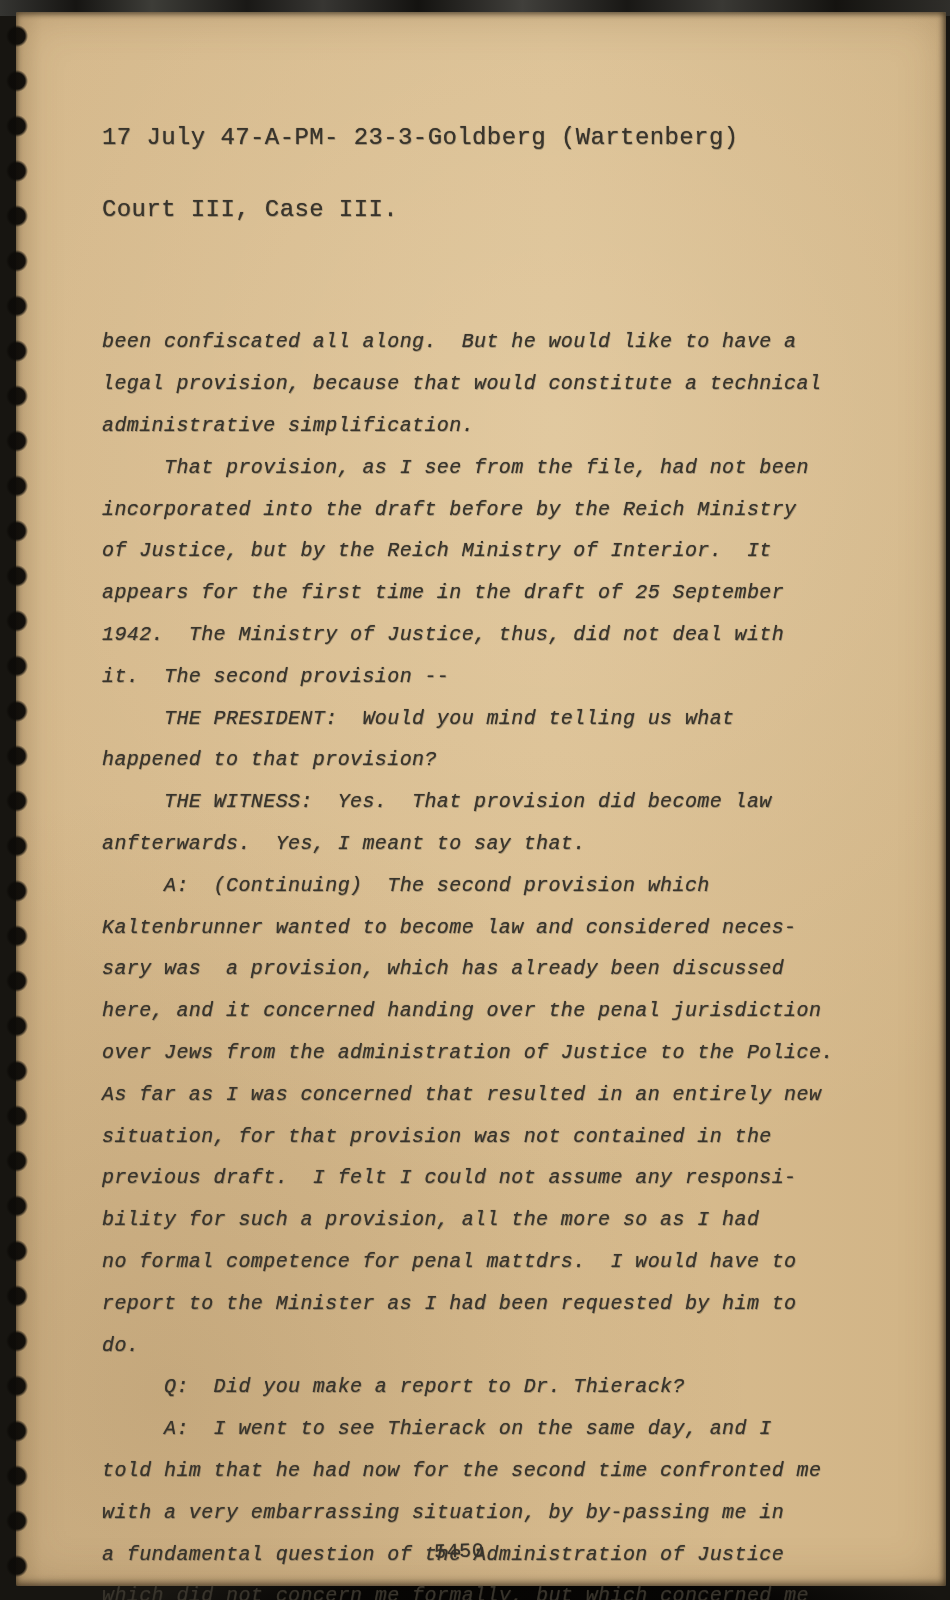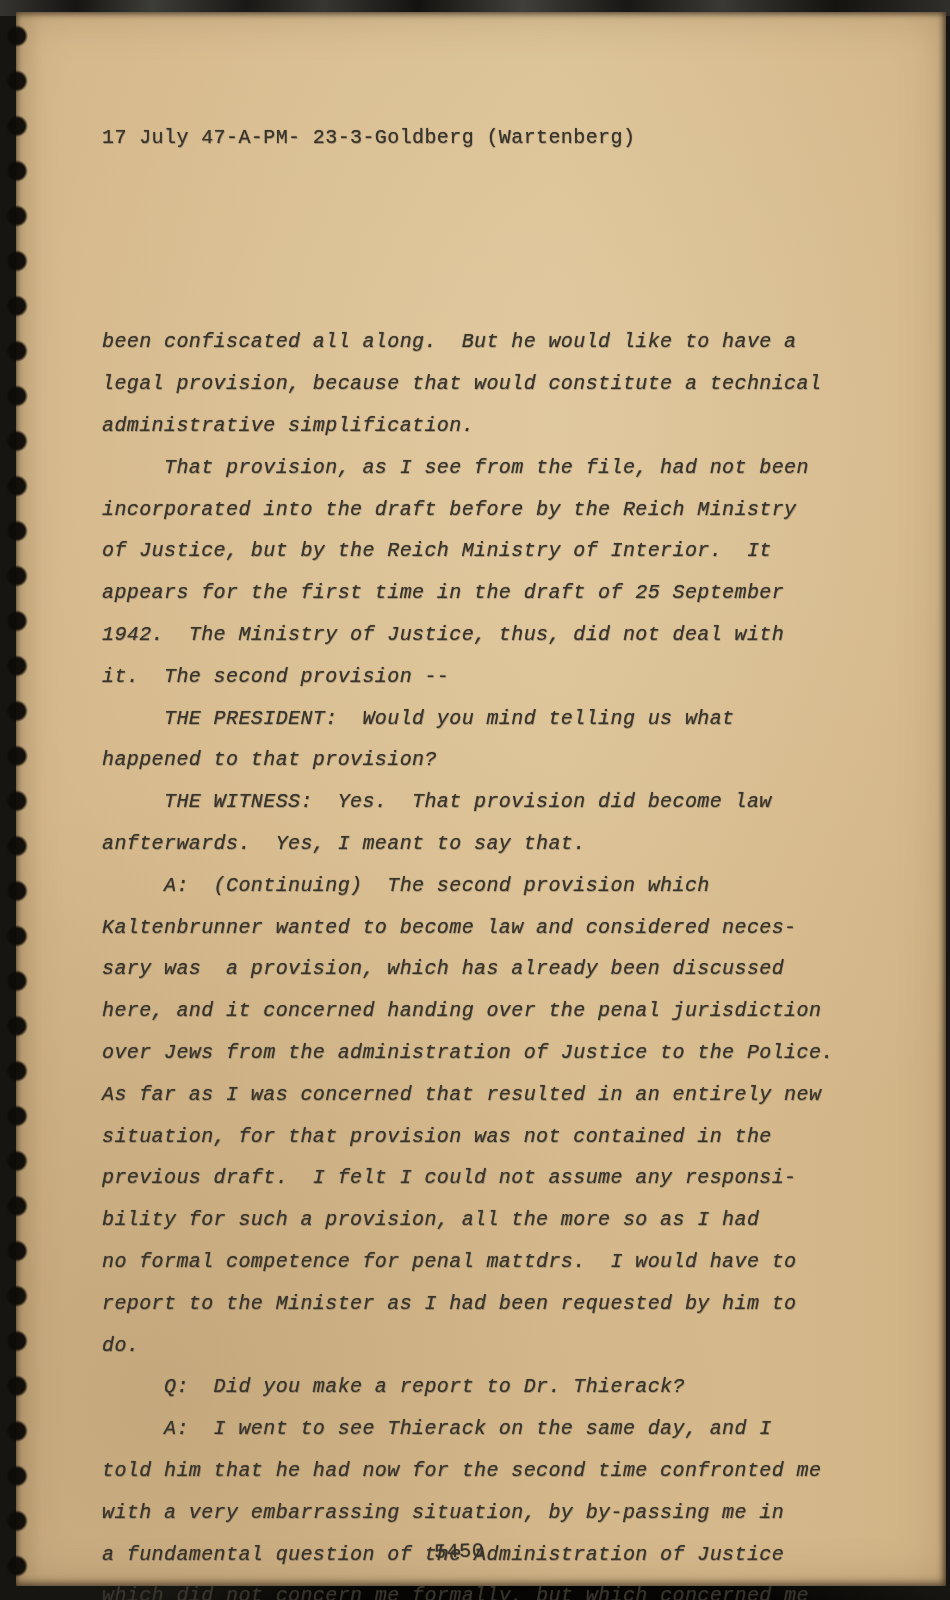--- a/index.html
+++ b/index.html
@@ -69,21 +69,21 @@
   .ink {
     color: var(--ink, #38342c);
     text-shadow:
       0 0 1px rgba(52,47,38,0.65),
       0.6px 0.6px 0 rgba(52,47,38,0.28);
   }
   .doc-header {
     position: absolute;
     left: 86px;
     top: 66px;
-    font-size: 20px;
+    font-size: 24px;
     line-height: 24px;
     letter-spacing: 0.4px;
     white-space: pre;
   }
   .doc-body {
     position: absolute;
     left: 86px;
     top: 184px;
     font-size: 20px;
     line-height: 41.8px;
@@ -111,20 +111,21 @@
 </head>
 <body>
 
 <div class="scene">
   <div class="paper">
 
     <div class="binding-notches"></div>
 
     <header class="doc-header ink">
       <div>17 July 47-A-PM- 23-3-Goldberg (Wartenberg)</div>
+      <div>Court III, Case III.</div>
     </header>
 
     <main class="doc-body ink">
       
     <div class="line">been confiscated all along.  But he would like to have a</div><div class="line">legal provision, because that would constitute a technical</div><div class="line">administrative simplification.</div><div class="line">     That provision, as I see from the file, had not been</div><div class="line">incorporated into the draft before by the Reich Ministry</div><div class="line">of Justice, but by the Reich Ministry of Interior.  It</div><div class="line">appears for the first time in the draft of 25 September</div><div class="line">1942.  The Ministry of Justice, thus, did not deal with</div><div class="line">it.  The second provision --</div><div class="line">     THE PRESIDENT:  Would you mind telling us what</div><div class="line">happened to that provision?</div><div class="line">     THE WITNESS:  Yes.  That provision did become law</div><div class="line">anfterwards.  Yes, I meant to say that.</div><div class="line">     A:  (Continuing)  The second provision which</div><div class="line">Kaltenbrunner wanted to become law and considered neces-</div><div class="line">sary was  a provision, which has already been discussed</div><div class="line">here, and it concerned handing over the penal jurisdiction</div><div class="line">over Jews from the administration of Justice to the Police.</div><div class="line">As far as I was concerned that resulted in an entirely new</div><div class="line">situation, for that provision was not contained in the</div><div class="line">previous draft.  I felt I could not assume any responsi-</div><div class="line">bility for such a provision, all the more so as I had</div><div class="line">no formal competence for penal mattdrs.  I would have to</div><div class="line">report to the Minister as I had been requested by him to</div><div class="line">do.</div><div class="line">     Q:  Did you make a report to Dr. Thierack?</div><div class="line">     A:  I went to see Thierack on the same day, and I</div><div class="line">told him that he had now for the second time confronted me</div><div class="line">with a very embarrassing situation, by by-passing me in</div><div class="line">a fundamental question of the Administration of Justice</div><div class="line">which did not concern me formally, but which concerned me</div></main>
 
     <footer class="doc-footer ink">
       <span class="page-number">5450</span>
     </footer>
 

